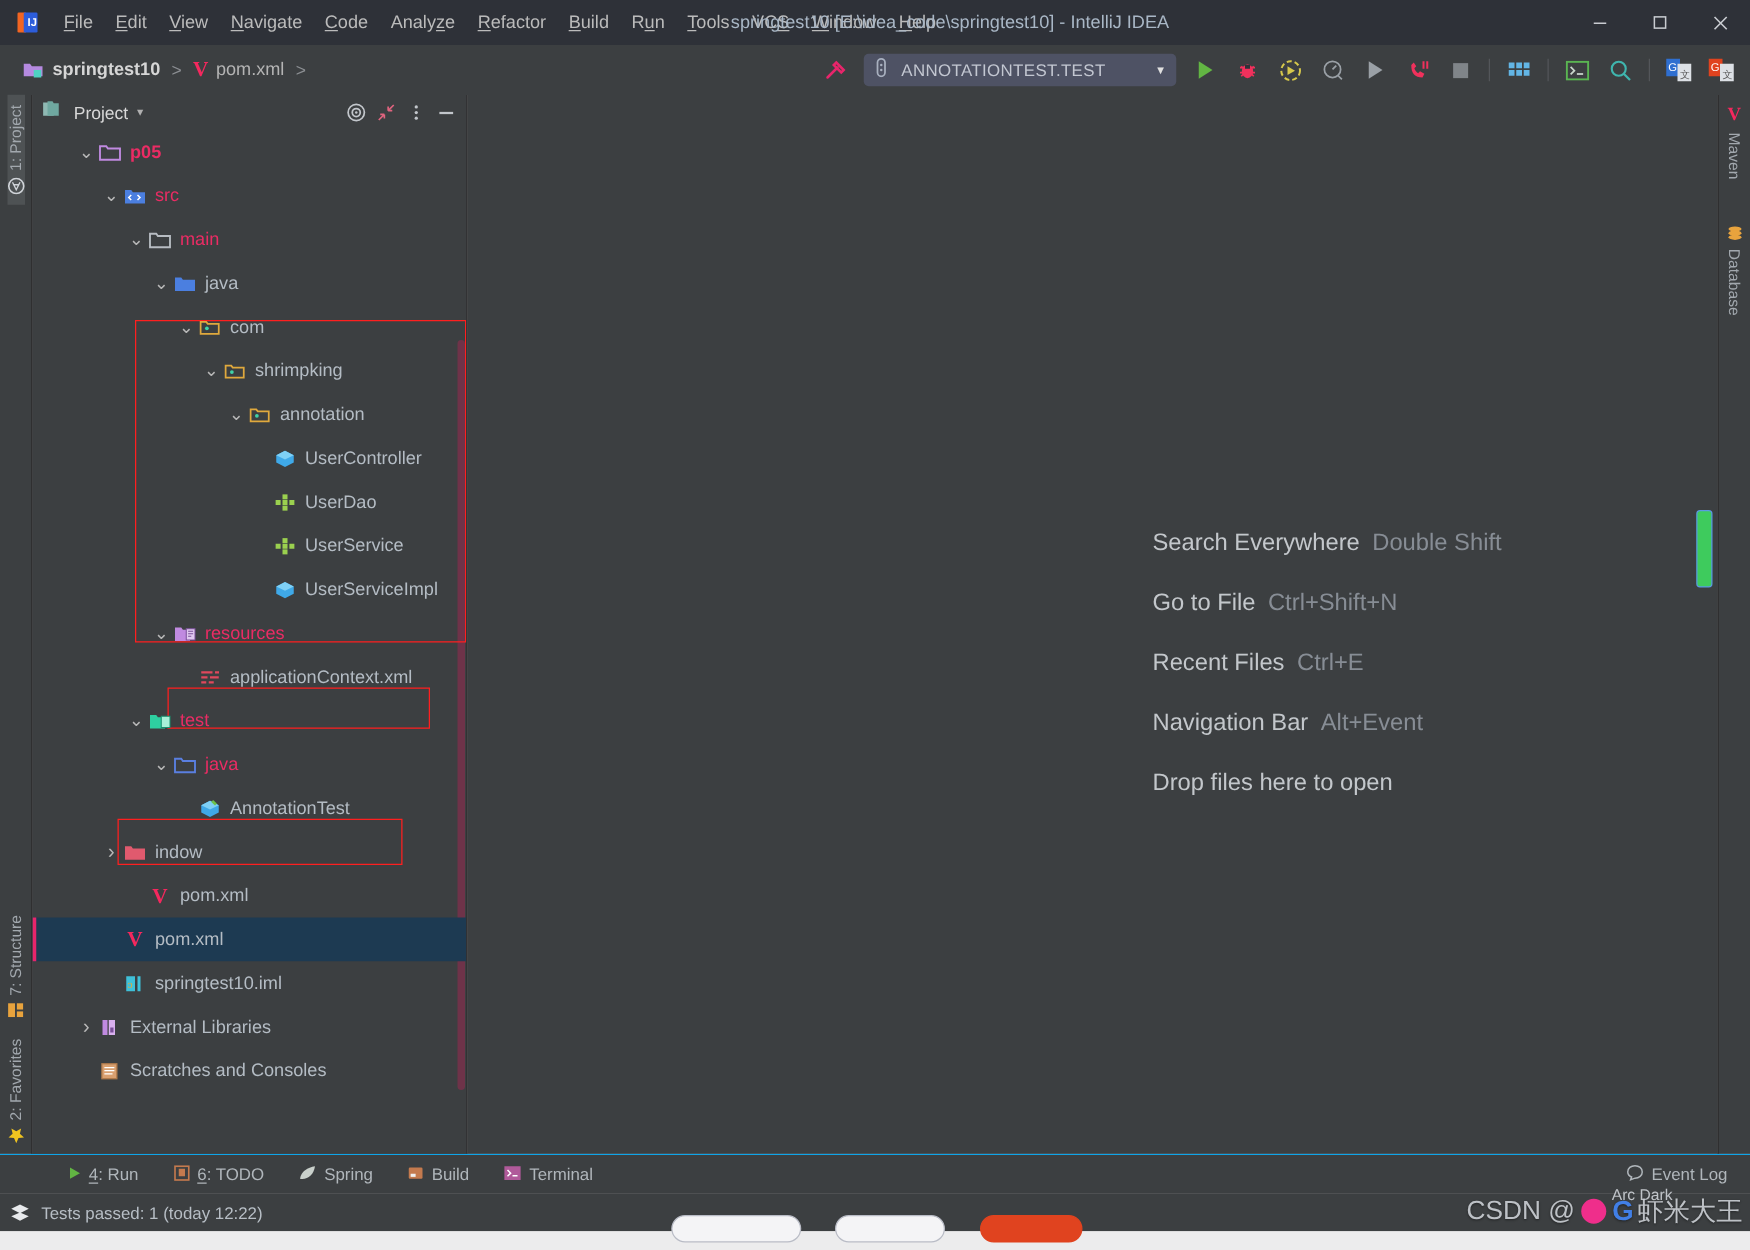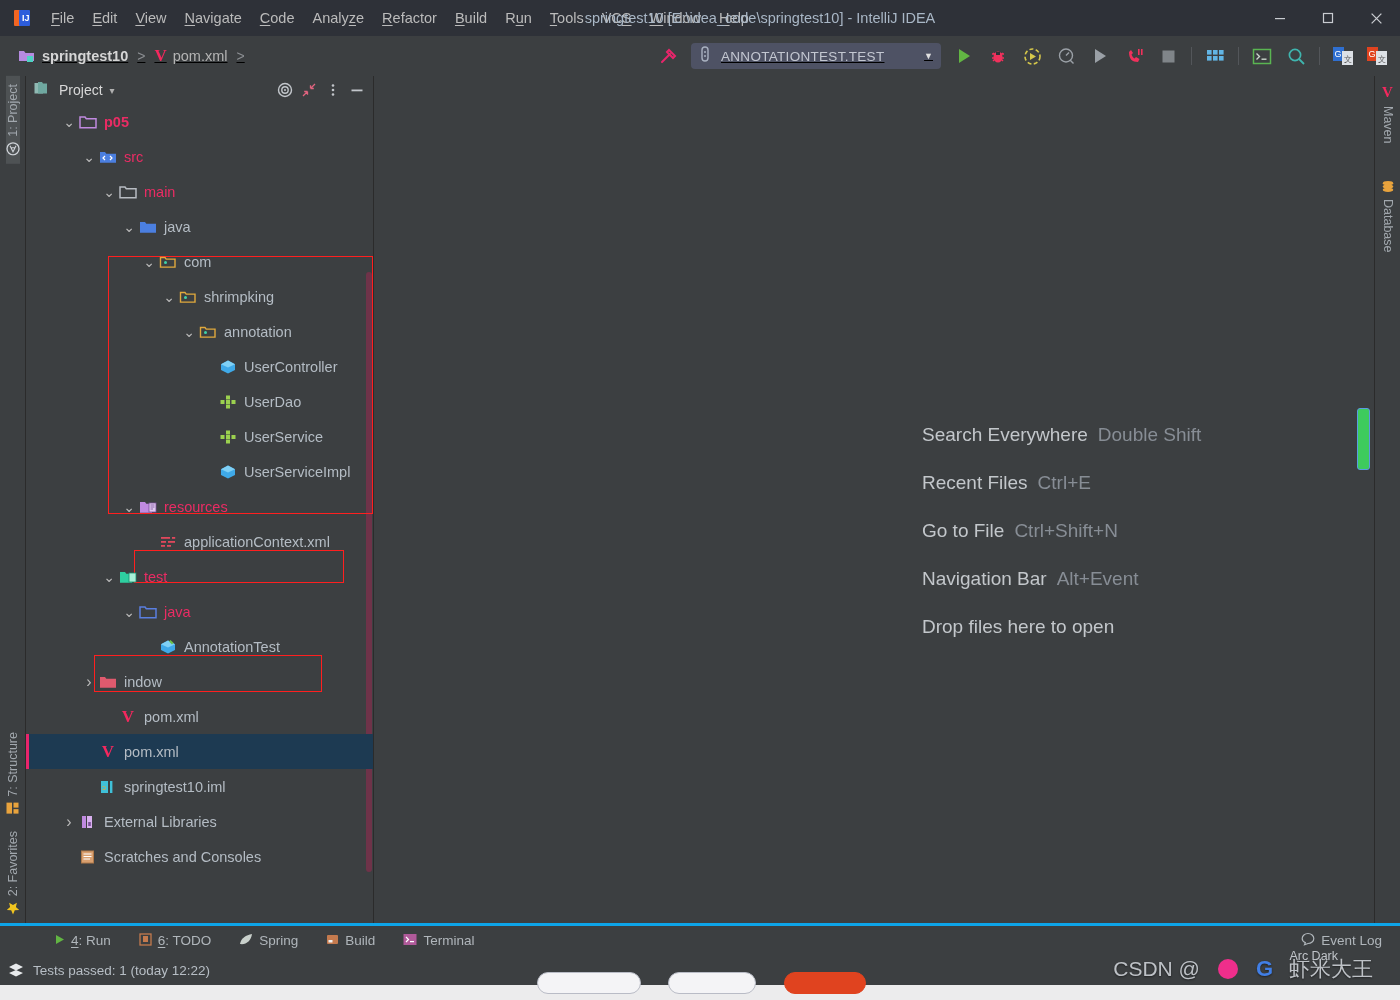--- a/index.html
+++ b/index.html
@@ -46,21 +46,21 @@
     color: #c9ccd1; font-size: 15px;
   }
   .win-btn svg { display:block; }
 
   
   .navrow {
     height: 40px; flex: 0 0 40px; background: #3c3f41;
     display: flex; align-items: center; position: relative;
     background: #3c3f41;
   }
-  .navrow-inner { display:flex; align-items:flex-end; width:100%; height:100%; background:#3c3f41;text-decoration:underline;}
+  .navrow-inner { display:flex; align-items:flex-end; width:100%; height:100%; background:#3c3f41;}
   .crumb { display: flex; align-items: center; height: 100%; }
   .crumb-icon { margin: 0 6px 0 18px; display:flex; }
   .crumb-text { color: #d6d6d6; font-size: 14.5px; font-weight: bold; }
   .crumb-text.plain { font-weight: normal; color:#b4b4b4; }
   .crumb-sep { color: #8c8f93; font-size: 14px; margin: 0 9px; }
   .mvn-v { color:#f4285e; font-weight:bold; font-size:17px; font-family:"Liberation Serif",serif; margin-right:6px;}
 
   .toolbar-right { margin-left: auto; display: flex; align-items: center; padding-right: 6px; height:100%;}
   .tb-btn {
     width: 30px; height: 30px; display: flex; align-items: center; justify-content: center;
@@ -150,36 +150,36 @@
 
   .edge-scroll {
     position:absolute; right:4px; top:332px; width:13px; height:62px;
     background:#3ecb5d; border:1.5px solid #5a9ae2; border-radius:3px;
   }
 
   
   .bottombar {
     height: 32px; flex: 0 0 32px; background: #3c3f41;
     display: flex; align-items: center; padding-left: 40px;
-    border-top: 3px solid #0ea5e9;
+    border-top: 1px solid #0ea5e9;
   }
   .btab { display:flex; align-items:center; gap:6px; color:#b0b6bb; font-size:13.5px; padding: 0 14px; }
   .btab u { text-underline-offset:2px; }
   .bottombar .right { margin-left:auto; display:flex; align-items:center; padding-right:18px; gap:6px; color:#b0b6bb; font-size:13.5px;}
 
   .statusbar {
     height: 30px; flex: 0 0 30px; background: #3c3f41;
     display: flex; align-items: center; padding-left: 8px;
     color: #b7bec5; font-size: 13.5px; gap: 9px; position:relative;
   }
   .status-icon { width:16px; height:16px; display:flex; align-items:center; justify-content:center;}
 
   
   .watermark {
-    position:absolute; right: 27px; bottom: 2px; display:flex; align-items:center; gap:16px;
+    position:absolute; right: 6px; bottom: 2px; display:flex; align-items:center; gap:3px;
     color:#c9cdd2; font-size:21px; opacity:.92; pointer-events:none;
     text-shadow: 0 1px 2px rgba(0,0,0,.5);
   }
   .wm-sub { position:absolute; right:62px; bottom:22px; color:#cfd3d8; font-size:12.5px; opacity:.9; }
   .wm-dot { width:20px; height:20px; border-radius:50%; background:#ff2d92; display:inline-block; margin:0 2px;}
   .wm-g { font-size:22px; font-weight:bold; }
 
   
   .taskbar {
     position:absolute; left:0; bottom:0; width:1400px; height:15px;
@@ -677,22 +677,22 @@
               </svg>
             </span>
             <span class="tlabel">Scratches and Consoles</span>
           </div>
         </div>
     </div>
 
     <div class="editor">
       <div class="emptytext" id="hints">
           <div class="ehint"><span>Search Everywhere</span><span class="key">Double Shift</span></div>
+          <div class="ehint"><span>Go to File</span><span class="key">Ctrl+Shift+N</span></div>
           <div class="ehint"><span>Recent Files</span><span class="key">Ctrl+E</span></div>
-          <div class="ehint"><span>Go to File</span><span class="key">Ctrl+Shift+N</span></div>
           <div class="ehint"><span>Navigation Bar</span><span class="key">Alt+Event</span></div>
           <div class="ehint"><span>Drop files here to open</span></div>
         </div>
       <div class="edge-scroll"></div>
     </div>
 
     <div class="vstrip right">
       <div class="vtab">
         <span style="color:#f4285e;font-weight:bold;font-size:15px;writing-mode:horizontal-tb;font-family:'Liberation Serif',serif;">V</span>
         <span>Maven</span>

